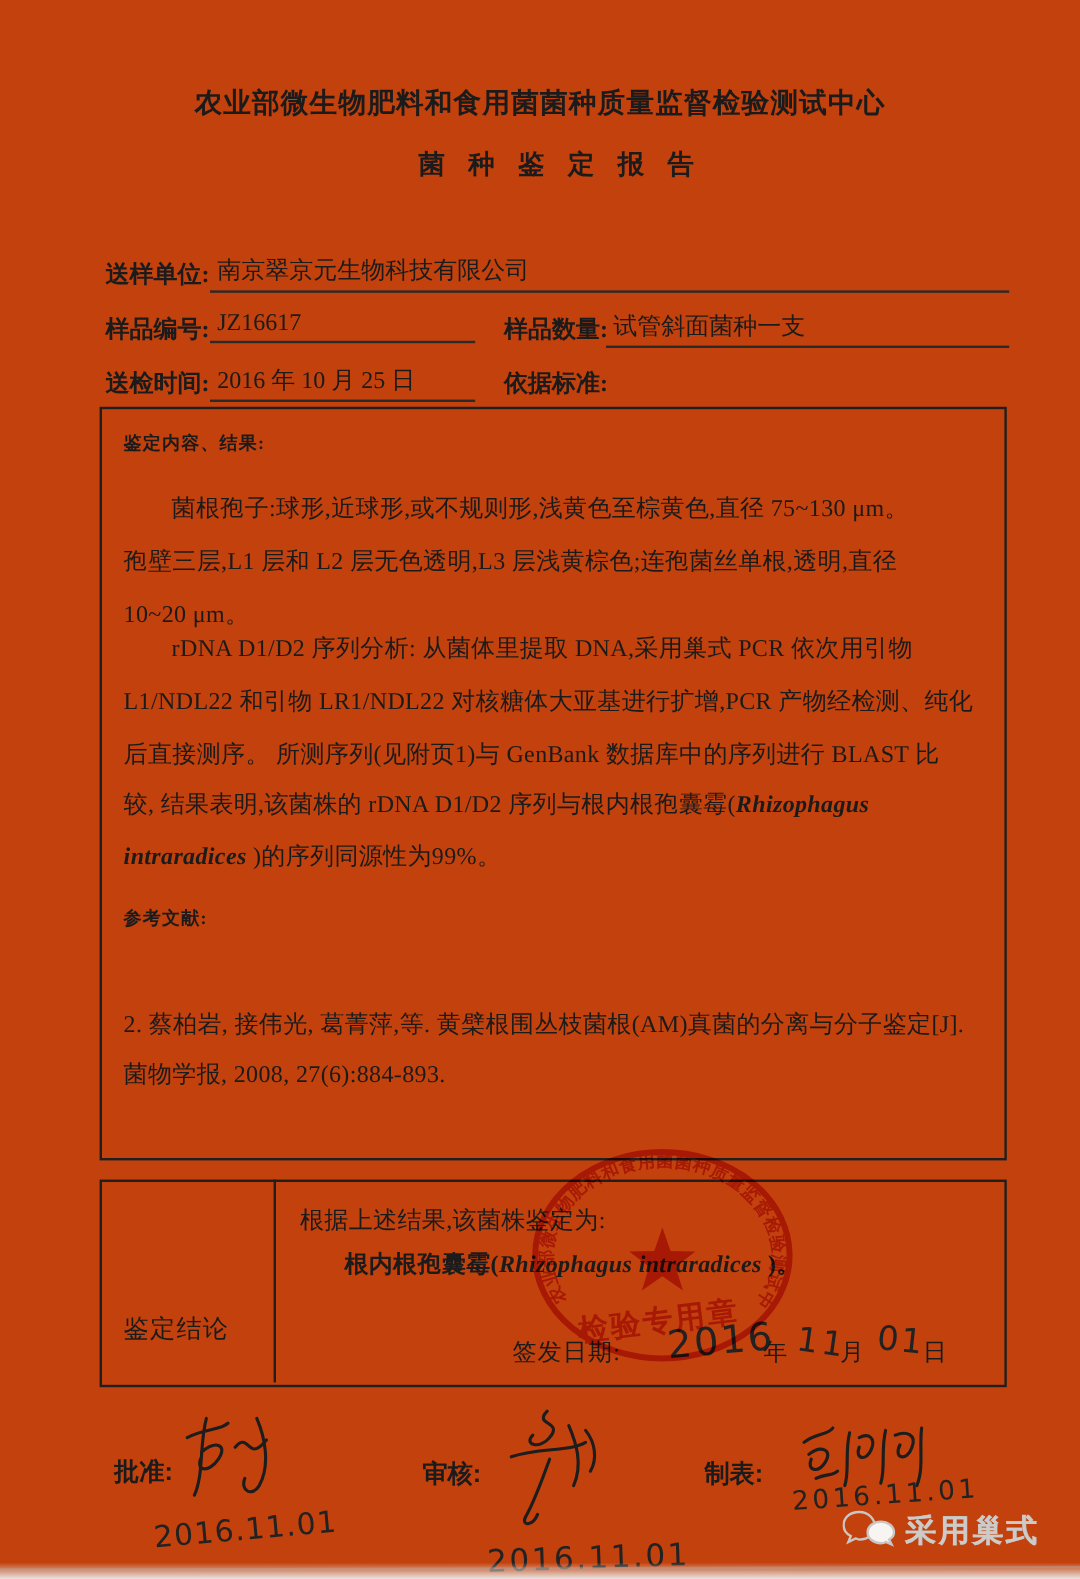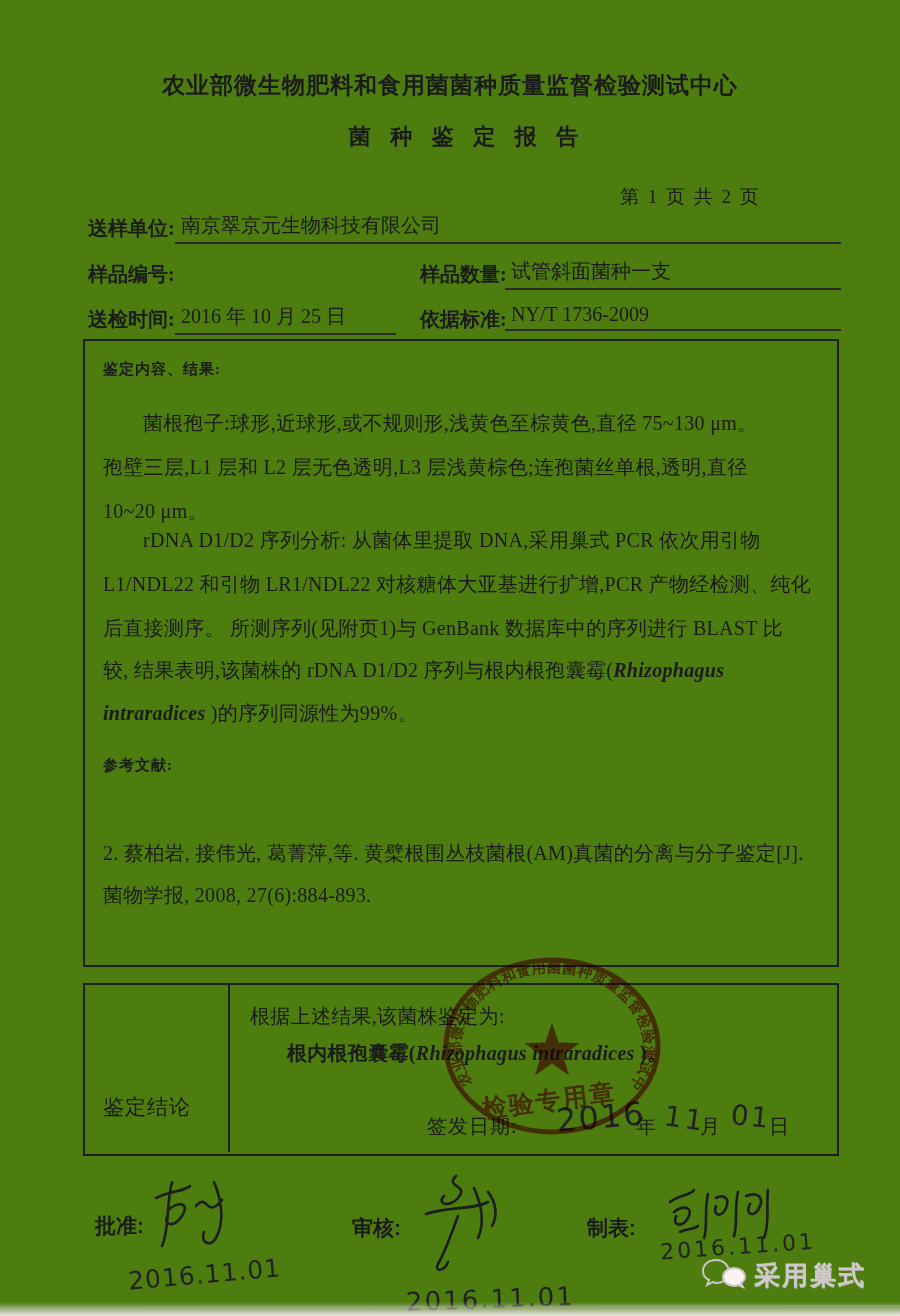--- a/index.html
+++ b/index.html
@@ -1,18 +1,18 @@
 <!DOCTYPE html>
 <html><head>
 <meta charset="utf-8">
 <style>
   html,body{margin:0;padding:0;background:#e9e6e4;}
   .page{
     position:relative;width:900px;height:1316px;overflow:hidden;
-    background:#4d7c0f;
+    background:#c2410c;
     font-family:"Liberation Serif","DejaVu Serif",serif;
     color:#1b1b1b;
   }
   .abs{position:absolute;white-space:nowrap;}
   .sans{font-family:"Liberation Sans","DejaVu Sans",sans-serif;}
   .b{font-weight:bold;}
   .title1{left:0;top:70px;width:900px;text-align:center;font-size:23px;font-weight:bold;letter-spacing:1px;}
   .title2{left:17px;top:122px;width:900px;text-align:center;font-size:22px;font-weight:bold;letter-spacing:7px;}
   .pageno{left:620px;top:184px;width:200px;font-size:19px;letter-spacing:2px;}
   .flabel{font-size:20px;font-weight:bold;}
@@ -32,41 +32,40 @@
   .bottomfade{left:0;top:1302px;width:900px;height:14px;background:linear-gradient(#f7f4f200,#eae7e5);}
   .sig-scribble path{fill:none;stroke:#1d1d1d;stroke-width:2.6;stroke-linecap:round;}
 </style>
 </head>
 <body>
 
 <div class="page">
 
   <div class="abs title1">农业部微生物肥料和食用菌菌种质量监督检验测试中心</div>
   <div class="abs title2">菌 种 鉴 定 报 告</div>
-  <div class="abs pageno">第 1 页 共 2 页</div>
 
   <div class="abs flabel" style="left:88px;top:215px;">送样单位:</div>
   <div class="abs uline" style="left:175px;top:212px;width:660px;">
     <span class="fval">南京翠京元生物科技有限公司</span>
   </div>
 
   <div class="abs flabel" style="left:88px;top:261px;">样品编号:</div>
+  <div class="abs uline" style="left:175px;top:258px;width:215px;">
+    <span class="fval">JZ16617</span>
+  </div>
   <div class="abs flabel" style="left:420px;top:261px;">样品数量:</div>
   <div class="abs uline" style="left:505px;top:258px;width:330px;">
     <span class="fval">试管斜面菌种一支</span>
   </div>
 
   <div class="abs flabel" style="left:88px;top:306px;">送检时间:</div>
   <div class="abs uline" style="left:175px;top:303px;width:215px;">
     <span class="fval">2016 年 10 月 25 日</span>
   </div>
   <div class="abs flabel" style="left:420px;top:306px;">依据标准:</div>
-  <div class="abs uline" style="left:505px;top:303px;width:330px;">
-    <span class="fval">NY/T 1736-2009</span>
-  </div>
 
   <div class="abs bigbox"></div>
 
   <div class="abs h20" style="left:103px;top:360px;">鉴定内容、结果:</div>
 
   <div class="abs line" style="left:103px;top:410px;padding-left:40px;">菌根孢子:球形,近球形,或不规则形,浅黄色至棕黄色,直径 75~130 μm。</div>
   <div class="abs line" style="left:103px;top:454px;">孢壁三层,L1 层和 L2 层无色透明,L3 层浅黄棕色;连孢菌丝单根,透明,直径</div>
   <div class="abs line" style="left:103px;top:498px;">10~20 μm。</div>
 
   <div class="abs line" style="left:103px;top:527px;padding-left:40px;">rDNA D1/D2 序列分析: 从菌体里提取 DNA,采用巢式 PCR 依次用引物</div>

